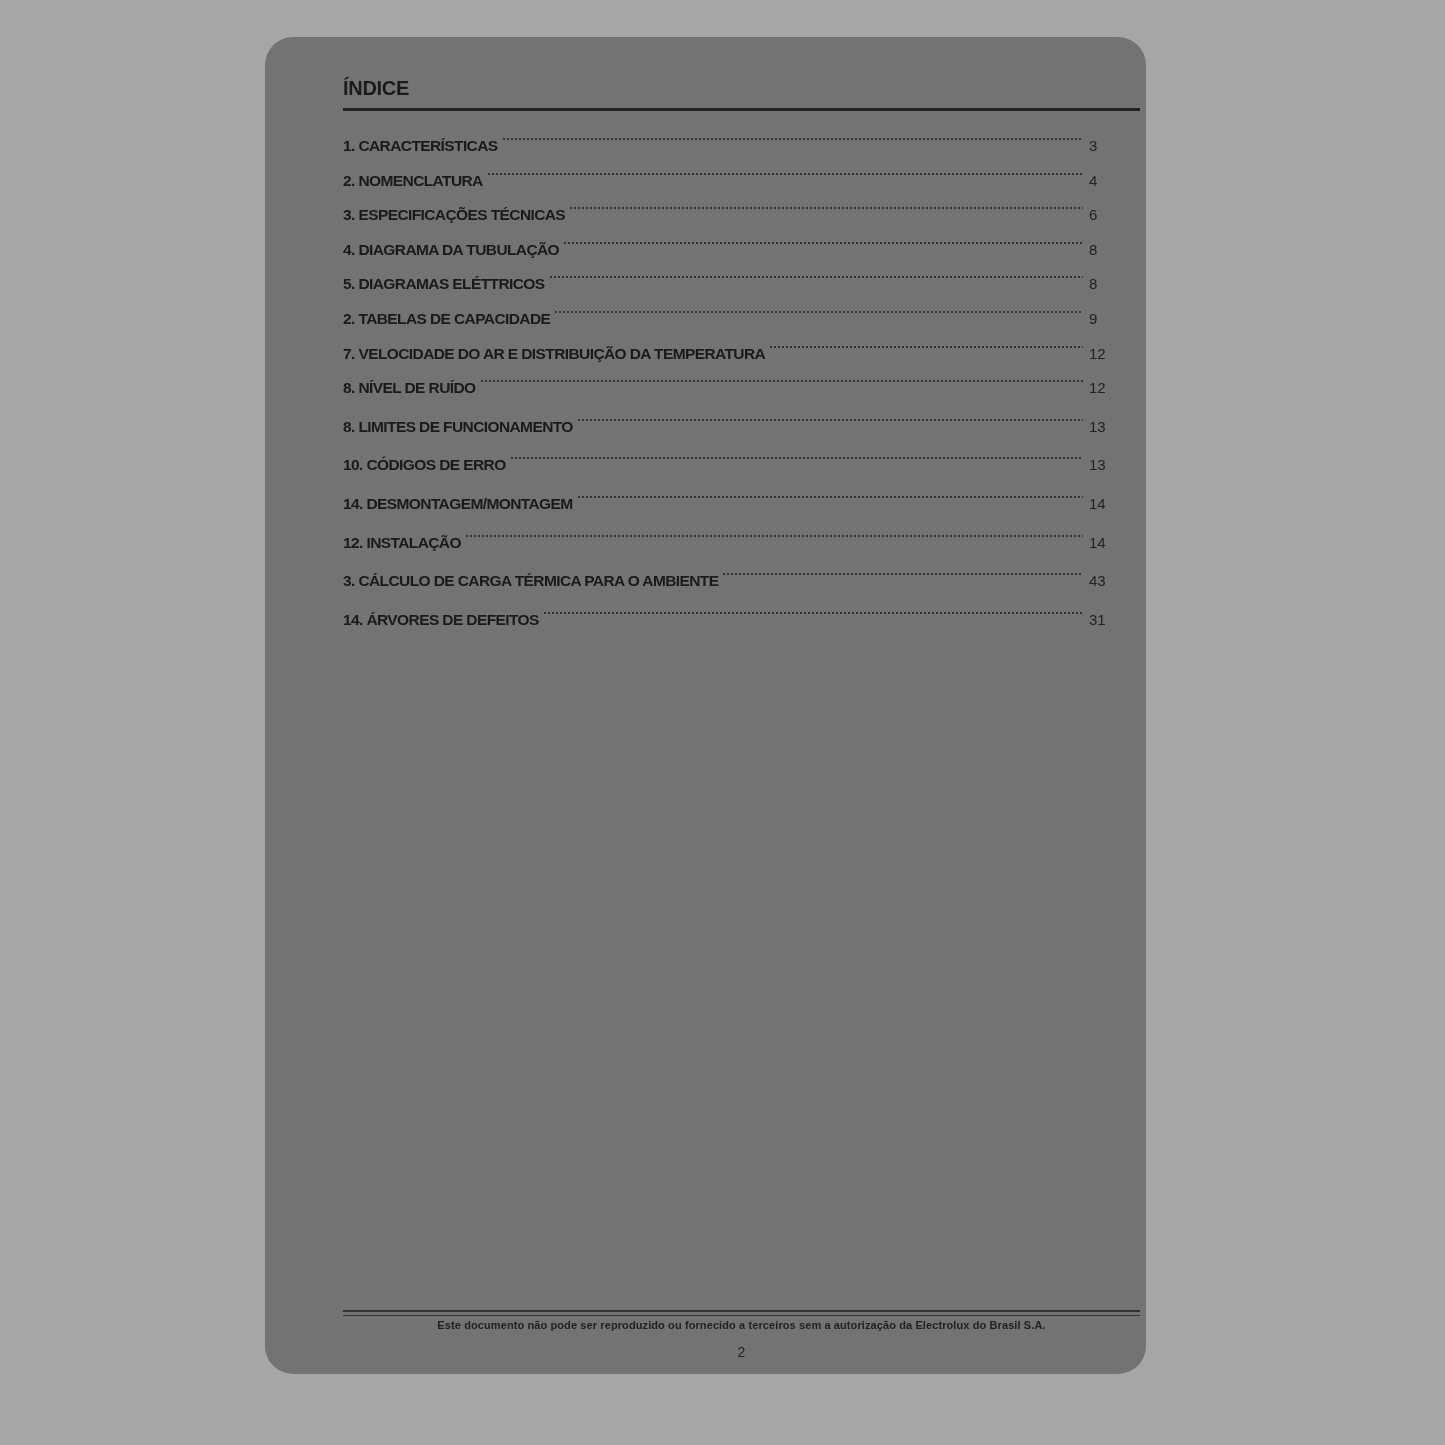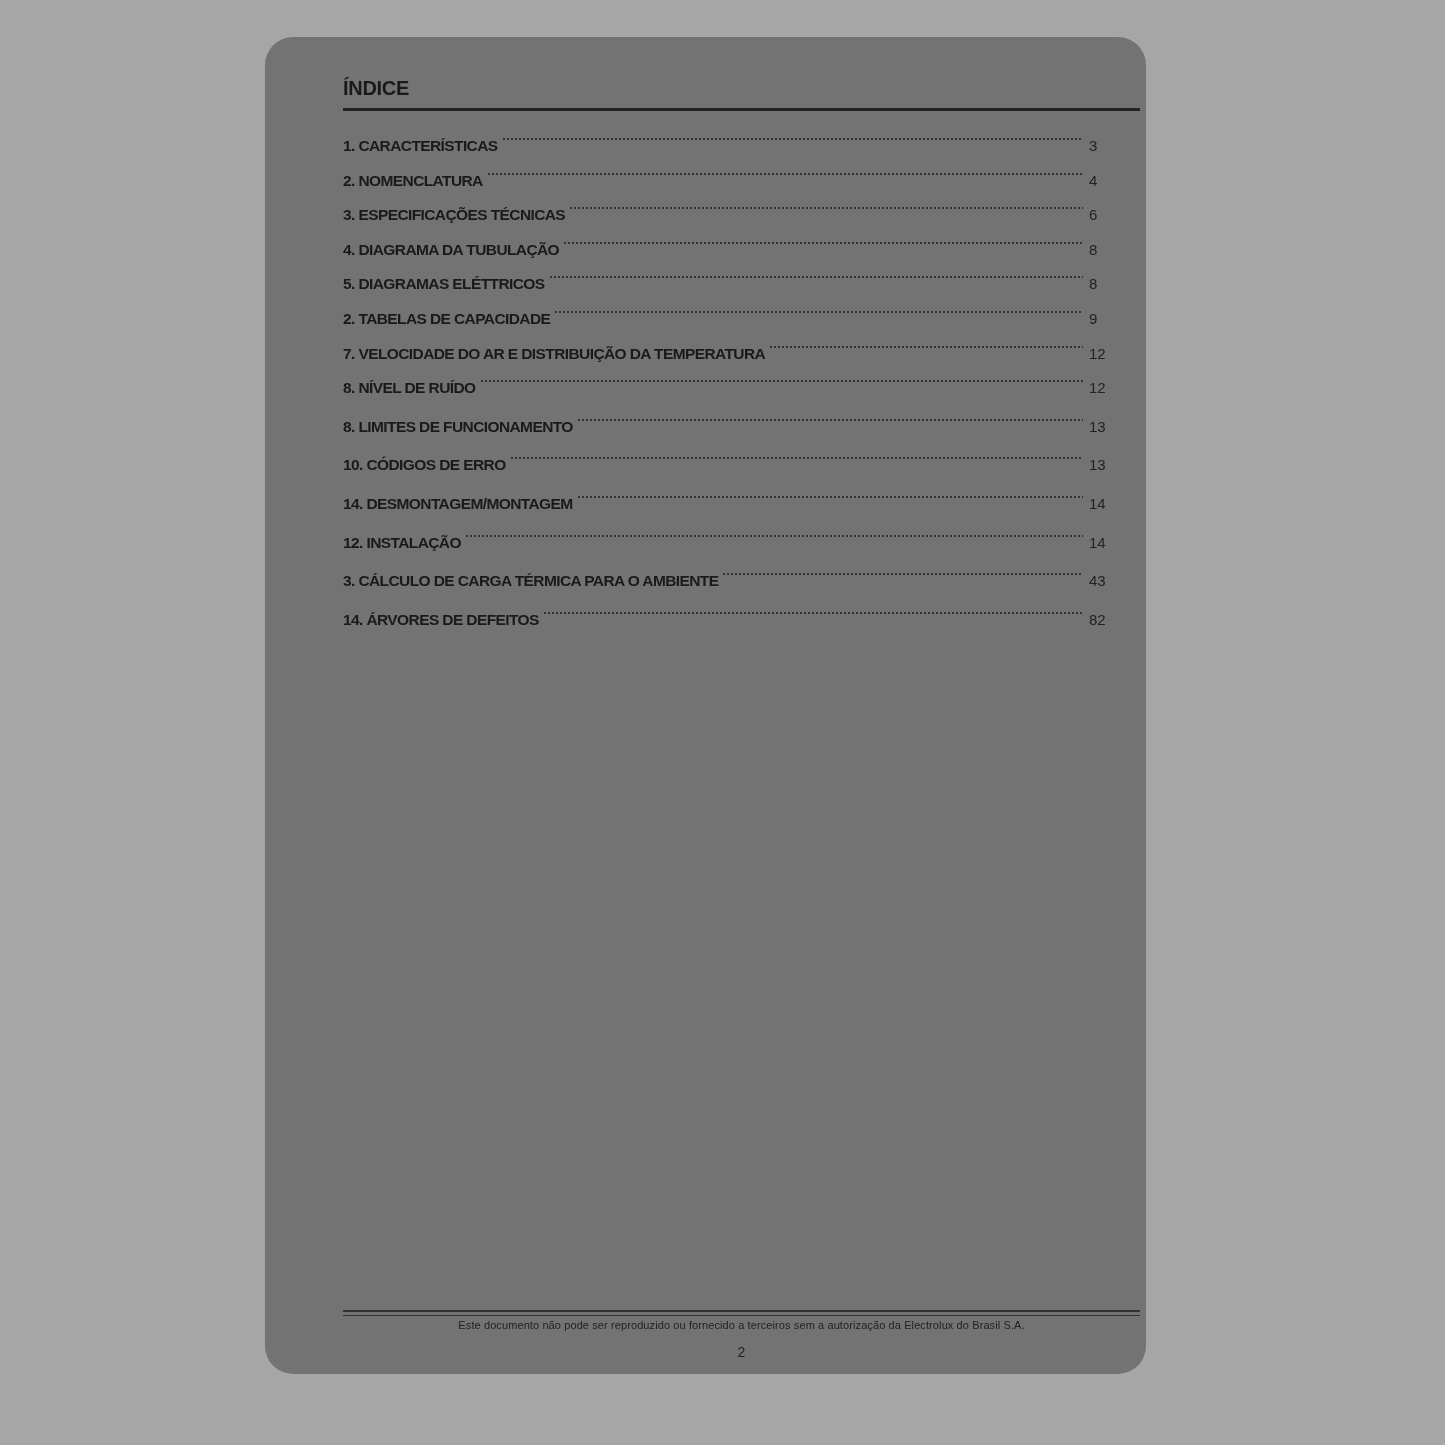--- a/index.html
+++ b/index.html
@@ -63,21 +63,21 @@
       position: absolute; left: 78px; top: 1273px;
       width: 797px; height: 2px; background: #333;
     }
     .footer-rule2 {
       position: absolute; left: 78px; top: 1278px;
       width: 797px; height: 1px; background: #333;
     }
     .footer-note {
       position: absolute; left: 78px; top: 1282px;
       width: 797px; text-align: center;
-      font-size: 11px; font-weight: normal; color: #222;
+      font-size: 11px; font-weight: bold; color: #222;
       letter-spacing: 0.1px;
     }
     .page-number {
       position: absolute; left: 78px; top: 1307px;
       width: 797px; text-align: center;
       font-size: 14px; color: #222;
     }
   </style>
 </head>
 <body>
@@ -148,21 +148,21 @@
       <span class="toc-page">14</span>
     </div>
     <div class="toc-row" style="top:535px">
       <span class="toc-label">3. CÁLCULO DE CARGA TÉRMICA PARA O AMBIENTE</span>
       <span class="toc-dots"></span>
       <span class="toc-page">43</span>
     </div>
     <div class="toc-row" style="top:574px">
       <span class="toc-label">14. ÁRVORES DE DEFEITOS</span>
       <span class="toc-dots"></span>
-      <span class="toc-page">82</span>
+      <span class="toc-page">31</span>
     </div>
   </div>
 
   <div class="footer-rule1"></div>
   <div class="footer-rule2"></div>
   <div class="footer-note">Este documento não pode ser reproduzido ou fornecido a terceiros sem a autorização da Electrolux do Brasil S.A.</div>
   <div class="page-number">2</div>
 </div>
 
 </body></html>

